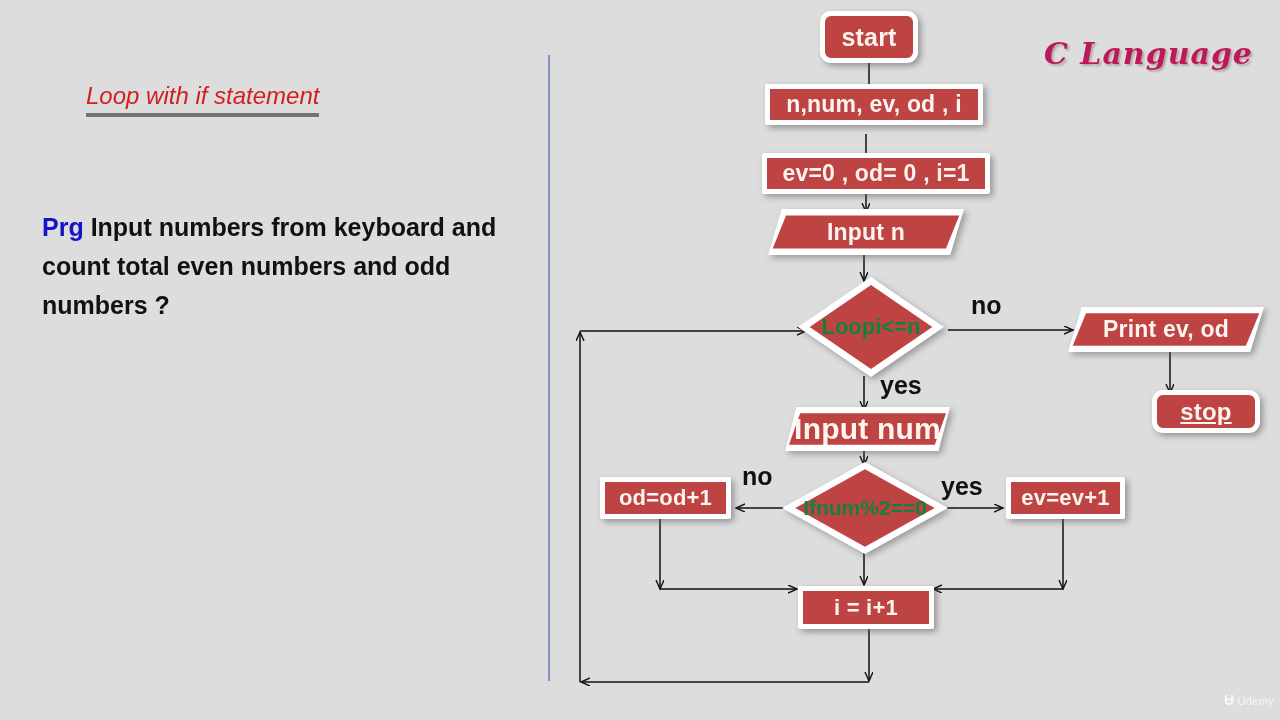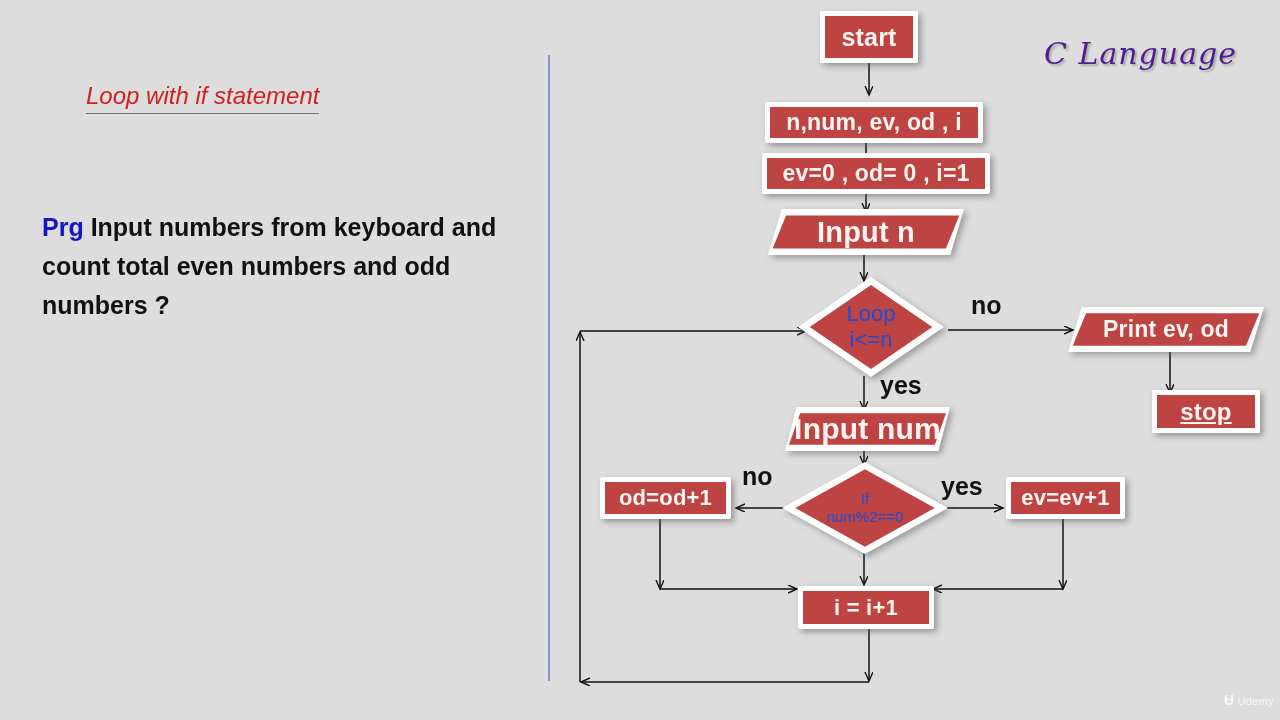--- a/index.html
+++ b/index.html
@@ -25,21 +25,21 @@
   }
 
   
   .lesson-title {
     position: absolute;
     left: 86px;
     top: 82px;
     font-size: 24px;
     font-style: italic;
     color: #d02020;
-    border-bottom: 1px solid #737373;
+    border-bottom: 4px solid #737373;
     padding-bottom: 3px;
     white-space: nowrap;
   }
   .prg-block {
     position: absolute;
     left: 42px;
     top: 208px;
     width: 470px;
     font-size: 25px;
     font-weight: bold;
@@ -52,22 +52,22 @@
     text-align: right;
   }
 
   
   .brand {
     position: absolute;
     left: 1044px;
     top: 36px;
     font-size: 30px;
     font-style: italic;
-    font-weight: normal;
-    color: #4c1d95;
+    font-weight: bold;
+    color: #be185d;
     letter-spacing: 1px;
     text-shadow: 2px 2px 2px rgba(120,110,80,0.45);
     white-space: nowrap;
     font-family: "DejaVu Serif", serif;
   }
   .watermark {
     position: absolute;
     left: 1224px;
     top: 692px;
     font-size: 11px;
@@ -103,21 +103,21 @@
     font-weight: bold;
     display: flex;
     align-items: center;
     justify-content: center;
     text-align: center;
     filter: drop-shadow(3px 3px 3px rgba(90,90,90,0.55));
     line-height: 1.05;
     letter-spacing: .2px;
   }
   .node.rect  { border-radius: 2px; }
-  .node.round { border-radius: 1px; }
+  .node.round { border-radius: 11px; }
   
   .para-wrap {
     position: absolute;
     filter: drop-shadow(3px 3px 3px rgba(90,90,90,0.5));
   }
   .para-outer, .para-inner {
     position: absolute;
     left: 0; top: 0;
     width: 100%; height: 100%;
   }
@@ -157,25 +157,24 @@
   }
   .dia-inner {
     background: #be4343;
     clip-path: polygon(50% 8%, 92% 50%, 50% 92%, 8% 50%);
   }
   .dia-label {
     position: absolute;
     left: 0; top: 0;
     width: 100%; height: 100%;
     display: flex;
-    flex-direction: column;
     align-items: center;
     justify-content: center;
-    color: #1d4ed8;
-    font-weight: normal;
+    color: #15803d;
+    font-weight: bold;
     line-height: 1.18;
   }
 
   
   .edge-label {
     position: absolute;
     font-size: 25px;
     font-weight: bold;
     color: #111111;
     white-space: nowrap;
@@ -253,32 +252,32 @@
       <line x1="580" y1="682" x2="580" y2="332" marker-end="url(#ah)"></line>
 
       <line x1="580" y1="331" x2="806" y2="331" marker-end="url(#ah)"></line>
     </g>
   </svg>
 
   <div class="node round" style="left:820px; top:11px; width:98px; height:52px; font-size:25px;">
     <span>start</span>
   </div>
 
-  <div class="node rect" style="left:765px; top:102px; width:218px; height:41px; font-size:23px;">
+  <div class="node rect" style="left:765px; top:84px; width:218px; height:41px; font-size:23px;">
     <span>n,num, ev, od , i</span>
   </div>
 
   <div class="node rect" style="left:762px; top:153px; width:228px; height:41px; font-size:23px;">
     <span>ev=0 , od= 0 , i=1</span>
   </div>
 
   <div class="para-wrap" style="left:768px; top:209px; width:196px; height:46px;">
     <div class="para-outer"></div>
     <div class="para-inner"></div>
-    <div class="para-label" style="font-size:29px;">Input n</div>
+    <div class="para-label" style="font-size:23px;">Input n</div>
   </div>
 
   <div class="dia-wrap" style="left:798px; top:277px; width:146px; height:100px;">
     <div class="dia-outer"></div>
     <div class="dia-inner"></div>
     <div class="dia-label" style="font-size:22px;">
       <span>Loop</span>
       <span>i&lt;=n</span>
     </div>
   </div>
@@ -295,21 +294,21 @@
 
   <div class="para-wrap" style="left:785px; top:407px; width:165px; height:44px;">
     <div class="para-outer"></div>
     <div class="para-inner"></div>
     <div class="para-label" style="font-size:30px;">Input num</div>
   </div>
 
   <div class="dia-wrap" style="left:782px; top:462px; width:166px; height:92px;">
     <div class="dia-outer"></div>
     <div class="dia-inner"></div>
-    <div class="dia-label" style="font-size:15px;">
+    <div class="dia-label" style="font-size:21px;">
       <span>If</span>
       <span>num%2==0</span>
     </div>
   </div>
 
   <div class="node rect" style="left:600px; top:477px; width:131px; height:42px; font-size:22px;justify-content:center;">
     <span>od=od+1</span>
   </div>
 
   <div class="node rect" style="left:1006px; top:477px; width:119px; height:42px; font-size:22px;">

